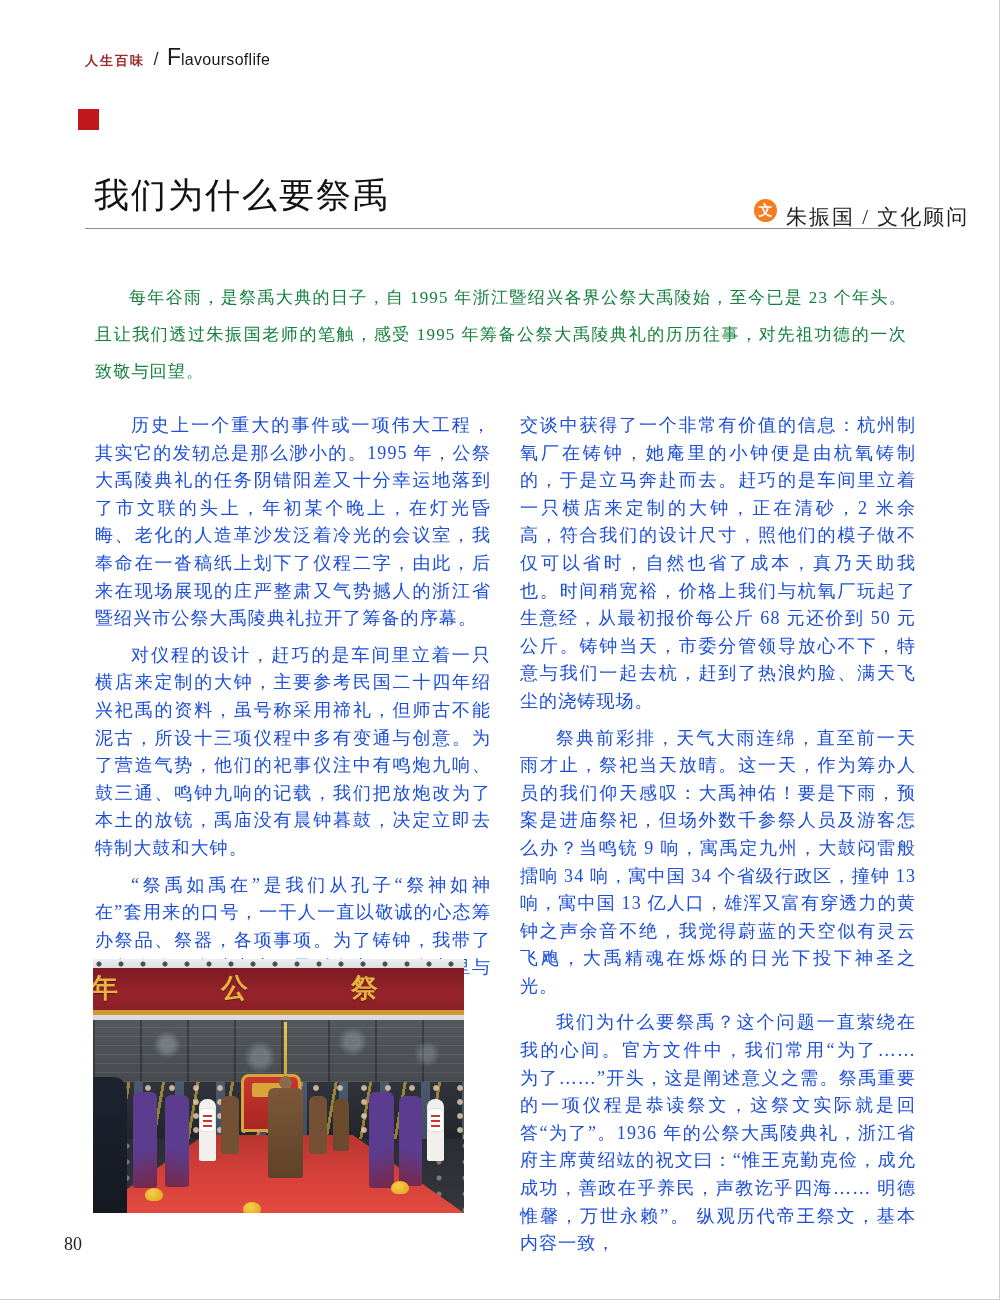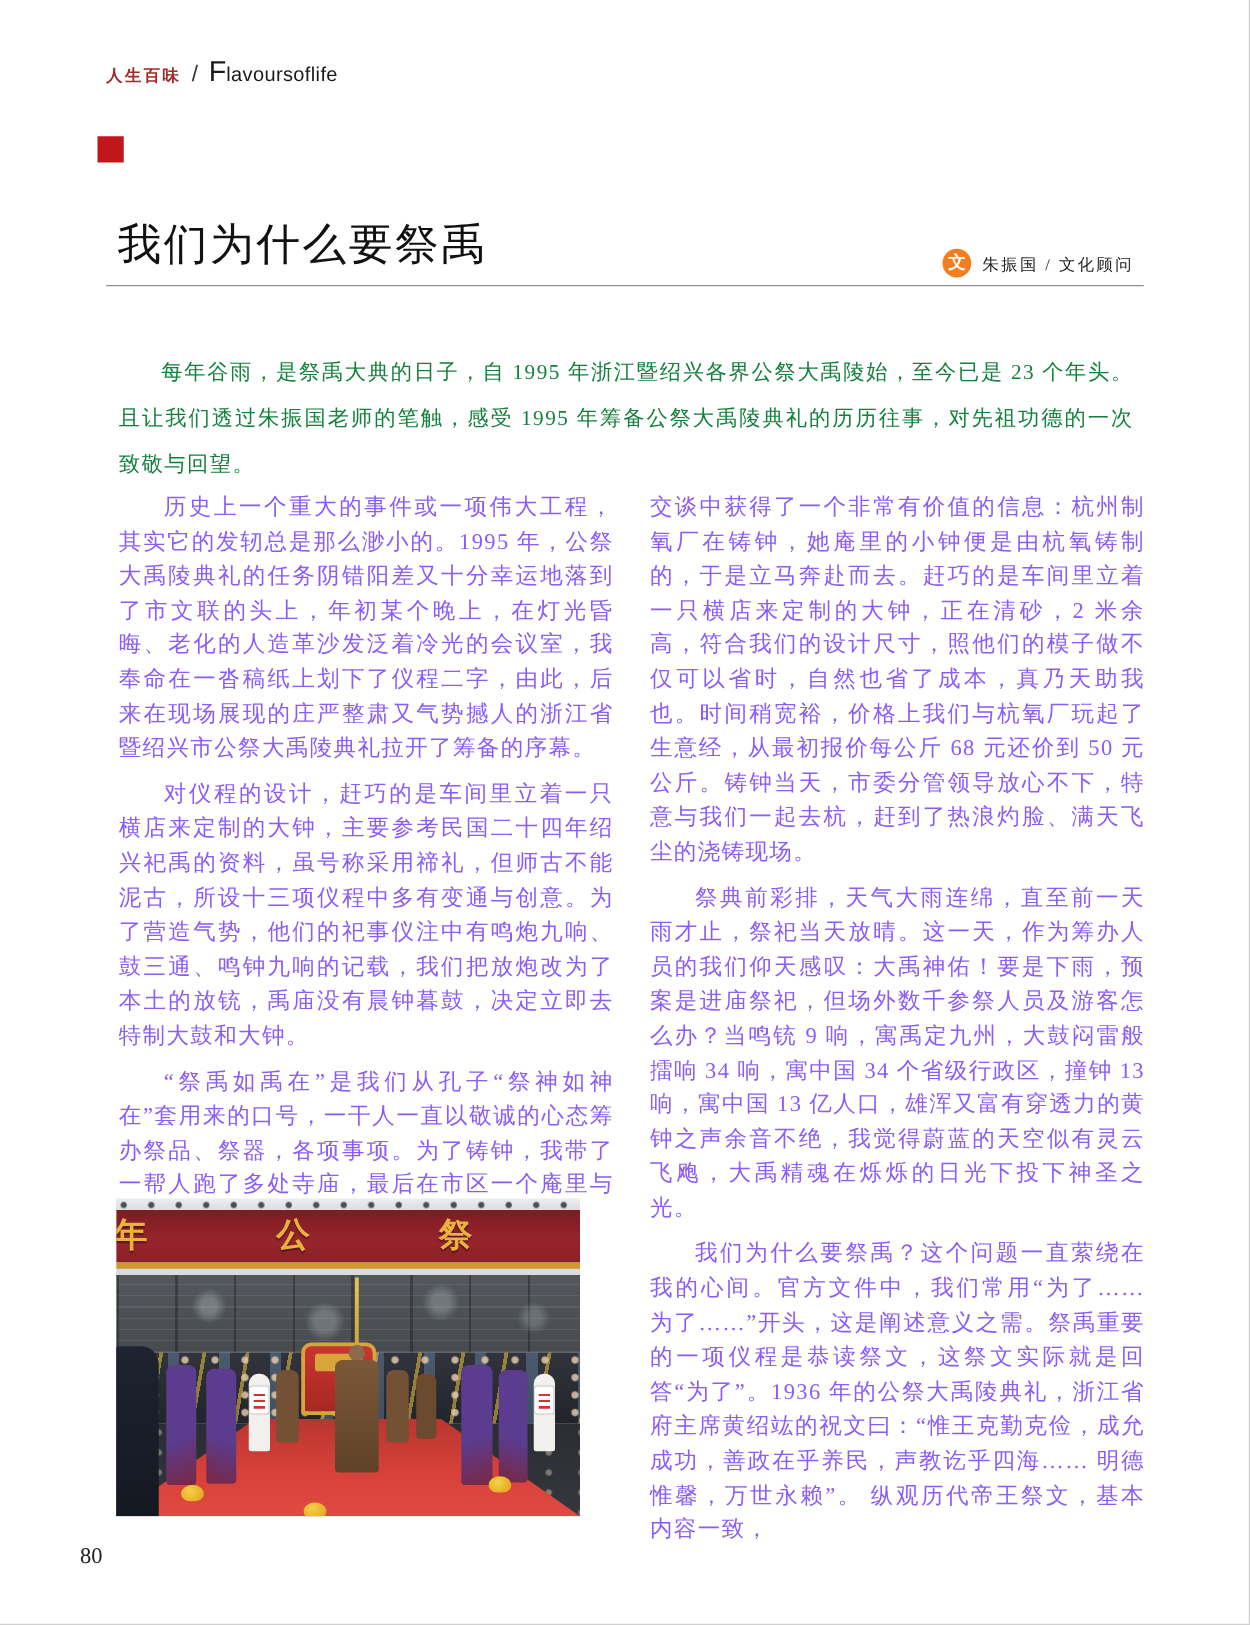--- a/index.html
+++ b/index.html
@@ -47,34 +47,34 @@
     position:absolute;left:754px;top:199px;width:23px;height:23px;
     background:#f47d20;border-radius:50%;
     display:flex;align-items:center;justify-content:center;
   }
   .author-badge span{
     color:#fff;font-size:14px;line-height:1;
     font-family:"Liberation Serif", serif;font-weight:bold;
   }
   .author-name{
     position:absolute;left:786px;top:203px;
-    font-size:13px;letter-spacing:2px;color:#222;
+    font-size:21px;letter-spacing:2px;color:#222;
     font-family:"Liberation Serif", serif;white-space:nowrap;
   }
   
   .intro{
     position:absolute;left:95px;top:279px;width:812px;
     font-size:17px;line-height:37px;letter-spacing:1.2px;
     text-align:justify;text-indent:2em;color:#15803d;
   }
   
   .col{
-    position:absolute;top:392px;width:396px;
+    position:absolute;top:412px;width:396px;
     font-size:18px;line-height:27.6px;letter-spacing:1.1px;
-    text-align:justify;color:#8b5cf6;
+    text-align:justify;color:#1d4ed8;
   }
   .col-left{left:95px;}
   .col-right{left:520px;}
   .col p{margin:0 0 9px 0;text-indent:2em;}
   .col p.cont{text-indent:0;}
   
   .photo{
     position:absolute;left:93px;top:959px;width:371px;height:254px;
     overflow:hidden;background:#d9dbdd;
   }

